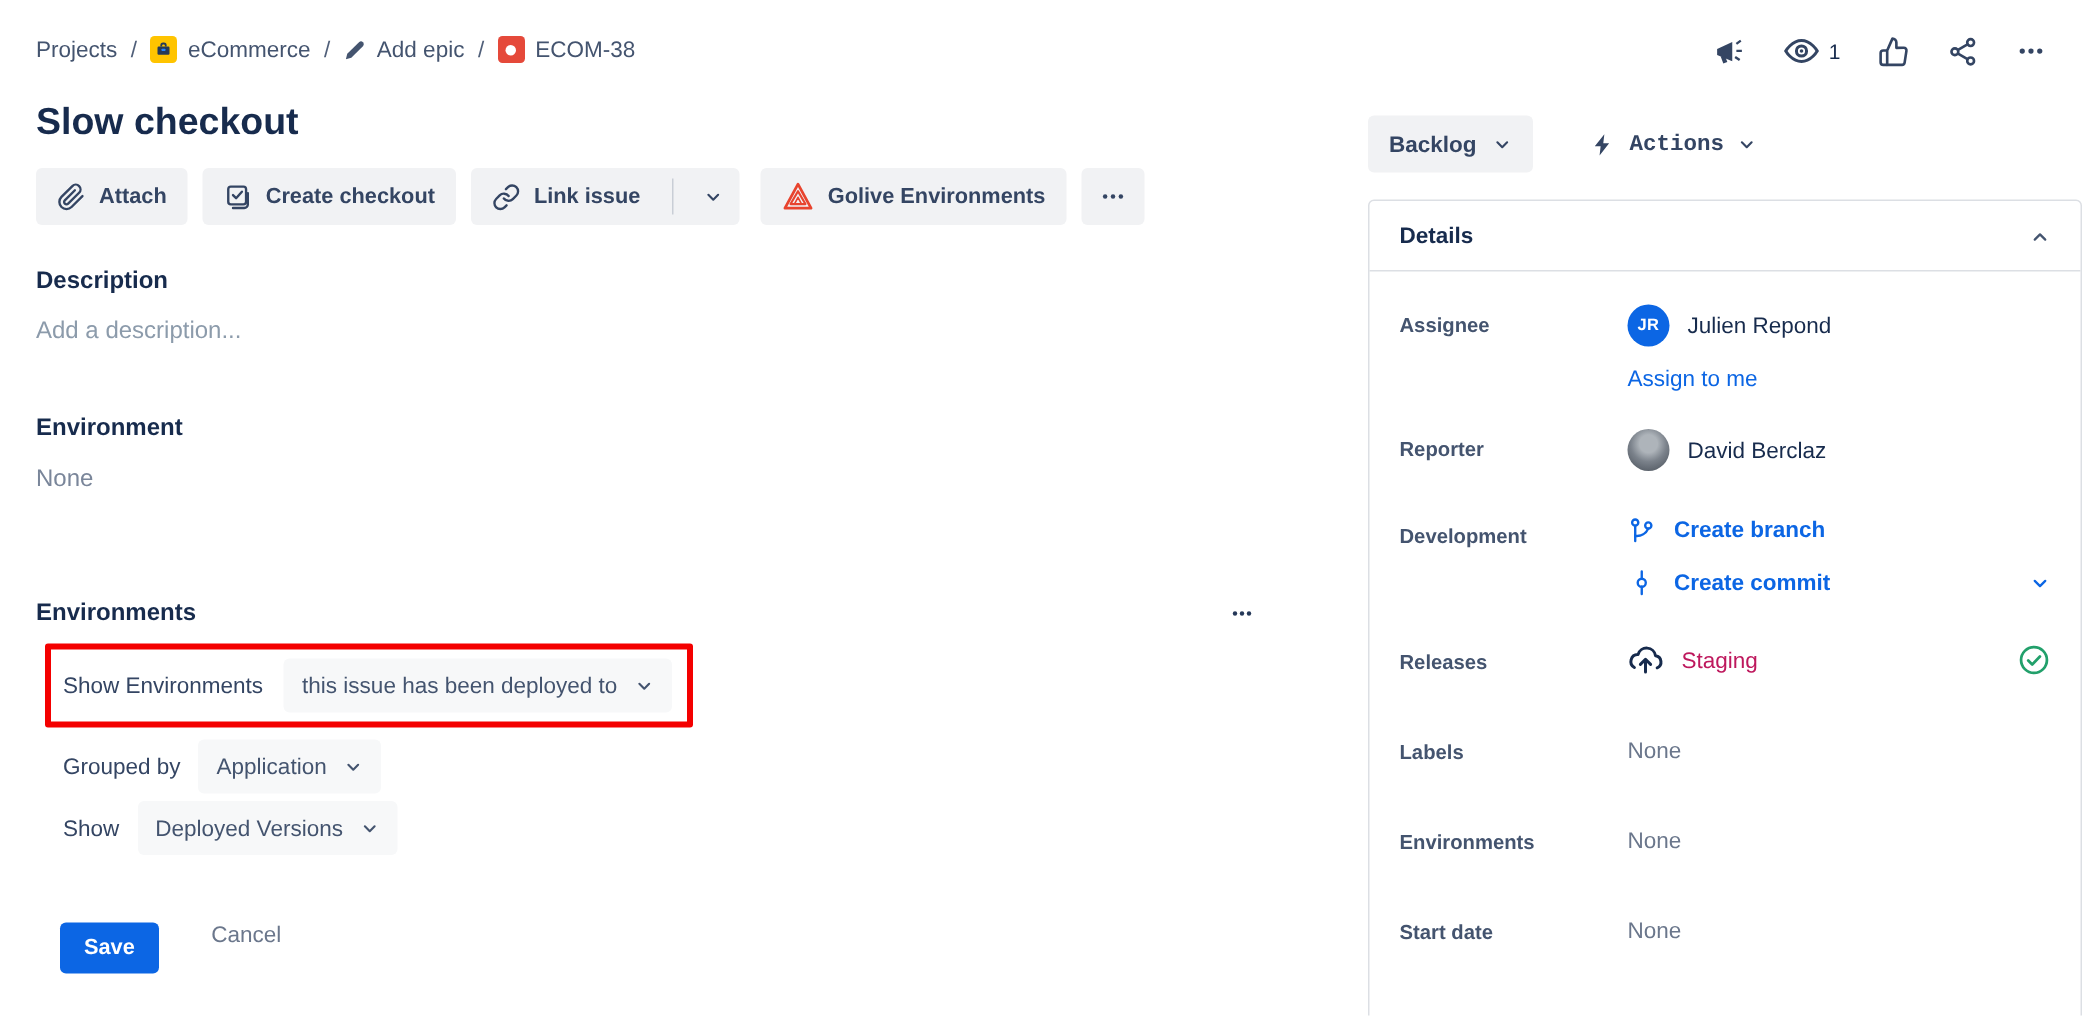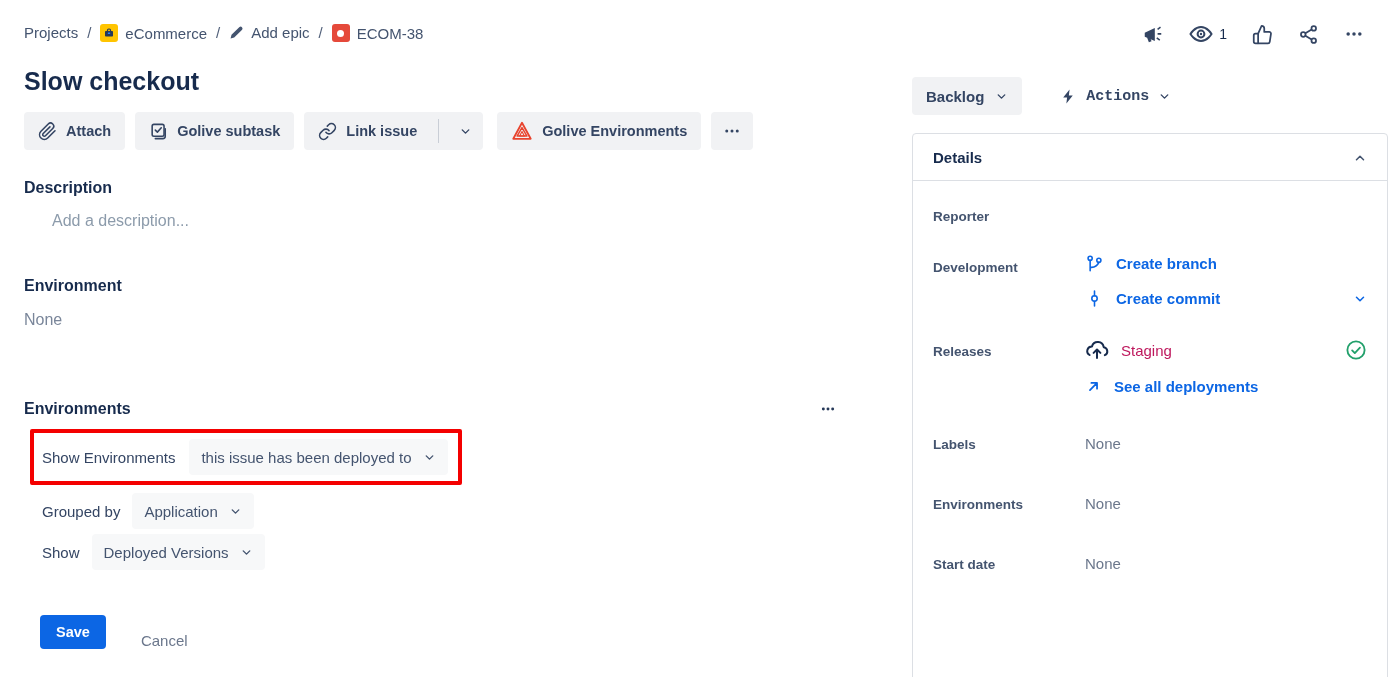--- a/index.html
+++ b/index.html
@@ -6,21 +6,21 @@
   html,body { width:1393px; height:677px; }
   body {
     font-family:"Liberation Sans", sans-serif;
     background:#fff; color:#172B4D;
     position:relative; overflow:hidden;
   }
   .left-col { position:absolute; left:24px; top:0; width:812px; }
   .right-col { position:absolute; left:912px; top:0; width:476px; }
 
   
-  .breadcrumb { display:flex; align-items:flex-start; gap:9px; margin-top:24px; font-size:15px; color:#44546F; }
+  .breadcrumb { display:flex; align-items:center; gap:9px; margin-top:24px; font-size:15px; color:#44546F; }
   .crumb { display:flex; align-items:center; gap:7px; cursor:pointer; }
   .crumb-sep { color:#505F79; }
   .mini-icon { width:18px; height:18px; border-radius:3px; display:inline-flex; align-items:center; justify-content:center; flex:0 0 auto; }
   .proj-icon { background:#FFC400; }
   .bug-icon { background:#E5493A; }
   .bug-dot { width:7px; height:7px; background:#fff; border-radius:50%; }
 
   
   .page-title { margin-top:24px; font-size:25px; line-height:30px; font-weight:700; color:#172B4D; }
 
@@ -32,39 +32,39 @@
   .split { padding:0; }
   .split .split-main { display:inline-flex; align-items:center; gap:9px; padding:0 12px 0 14px; height:100%; }
   .split .split-divider { width:1px; height:24px; background:#C9CED6; }
   .split .split-chevron { padding:0 11px; height:100%; display:inline-flex; align-items:center; }
   .more-btn { width:42px; justify-content:center; padding:0; }
   svg.ic { display:block; }
 
   
   .section-heading { font-size:16px; font-weight:600; color:#172B4D; }
   .desc-heading { margin-top:29px; }
-  .desc-placeholder { margin-top:15px; font-size:16px; color:#8C9BAB; cursor:text;margin-left:28px; }
+  .desc-placeholder { margin-top:15px; font-size:16px; color:#8C9BAB; cursor:text; }
   .env-heading { margin-top:47px; }
   .none-text { margin-top:16px; font-size:16px; color:#7A869A; }
   .envs-heading-row { margin-top:71px; display:flex; align-items:center; justify-content:space-between; }
   .envs-more { color:#253858; cursor:pointer; display:flex; align-items:center; }
 
   
   .highlight-box { margin-top:11px; margin-left:6px; border:4px solid #F40000; border-radius:2px;
                    padding:6px 10px 6px 8px; display:inline-flex; align-items:center; gap:14px; }
   .inline-label { font-size:15px; color:#344563; white-space:nowrap; }
   .dropdown { background:#F7F8F9; border:none; border-radius:4px; height:36px; padding:0 12px;
               display:inline-flex; align-items:center; gap:11px; font-family:inherit;
               font-size:15px; color:#44546F; cursor:pointer; white-space:nowrap; }
   .filter-row { display:flex; align-items:center; gap:12px; margin-left:18px; }
   .show-row { margin-top:5px; }
   .grouped-row { margin-top:8px; }
 
   
-  .save-row { margin-top:45px; margin-left:16px; display:flex; align-items:flex-end; gap:35px; }
+  .save-row { margin-top:45px; margin-left:16px; display:flex; align-items:flex-start; gap:35px; }
   .save-btn { background:#0C66E4; color:#fff; border:none; border-radius:4px; height:34px;
               padding:0 16px; font-family:inherit; font-size:14.5px; font-weight:600; cursor:pointer; }
   .cancel-link { font-size:15px; color:#6B778C; cursor:pointer; }
 
   
   .icons-row { margin-top:22px; display:flex; justify-content:flex-end; align-items:center; gap:25px;
                padding-right:24px; color:#344563; }
   .icon-btn { display:flex; align-items:center; gap:6px; cursor:pointer; color:#344563; }
   .watch-count { font-size:14px; color:#172B4D; }
 
@@ -151,21 +151,21 @@
     </button>
 
     <button class="btn">
       <span style="display:flex;">
         <svg class="ic" width="19" height="19" viewBox="0 0 24 24" fill="none" stroke="#344563" stroke-width="2">
           <rect x="4" y="3" width="15" height="15" rx="2.2"></rect>
           <path d="M8 10.2l2.6 2.6L15.5 7.3" stroke-linecap="round" stroke-linejoin="round"></path>
           <path d="M20.5 8.5V18a3 3 0 0 1-3 3H8" stroke-linecap="round"></path>
         </svg>
       </span>
-      <span>Golive subtask</span>
+      <span>Create checkout</span>
     </button>
 
     <div class="btn split">
       <span class="split-main">
         <span style="display:flex;">
           <svg class="ic" width="19" height="19" viewBox="0 0 24 24" fill="none" stroke="#344563" stroke-width="2" stroke-linecap="round">
             <path d="M10 13a5 5 0 0 0 7.54.54l3-3a5 5 0 0 0-7.07-7.07l-1.72 1.71"></path>
             <path d="M14 11a5 5 0 0 0-7.54-.54l-3 3a5 5 0 0 0 7.07 7.07l1.71-1.71"></path>
           </svg>
         </span>
@@ -347,23 +347,39 @@
         <span style="display:flex;">
           <svg class="ic" width="14" height="14" viewBox="0 0 24 24" fill="none" stroke="#44546F" stroke-width="2.6" stroke-linecap="round" stroke-linejoin="round">
             <polyline points="6 15 12 9 18 15"></polyline>
           </svg>
         </span>
       </span>
     </div>
 
     <div class="card-body">
 
+      <div class="field-row m-assignee">
+        <div class="field-label">Assignee</div>
+        <div class="field-value">
+          <div class="avatar-line">
+            <span class="avatar avatar-jr">JR</span>
+            <span>Julien Repond</span>
+          </div>
+          <span class="blue-link assign-link">Assign to me</span>
+        </div>
+      </div>
 
       <div class="field-row m-reporter">
         <div class="field-label">Reporter</div>
+        <div class="field-value">
+          <div class="avatar-line">
+            <span class="avatar avatar-photo"></span>
+            <span>David Berclaz</span>
+          </div>
+        </div>
       </div>
 
       <div class="field-row m-development">
         <div class="field-label">Development</div>
         <div class="field-value">
           <div class="dev-line">
             <span style="display:flex;color:#0C66E4;">
               <svg class="ic" width="19" height="19" viewBox="0 0 24 24" fill="none" stroke="currentColor" stroke-width="2">
                 <circle cx="6.5" cy="5.5" r="2.6"></circle>
                   <circle cx="17.5" cy="8" r="2.6"></circle>
@@ -404,28 +420,20 @@
             <span class="rel-name">Staging</span>
             <span class="line-right">
               <span style="display:flex;">
                 <svg class="ic" width="22" height="22" viewBox="0 0 24 24" fill="none" stroke="#22A06B" stroke-width="2">
                   <circle cx="12" cy="12" r="9.4"></circle>
                   <path d="M7.8 12.4l2.9 2.9 5.6-5.8" stroke-linecap="round" stroke-linejoin="round"></path>
                 </svg>
               </span>
             </span>
           </div>
-          <div class="dev-line">
-            <span style="display:flex;color:#0C66E4;">
-              <svg class="ic" width="17" height="17" viewBox="0 0 24 24" fill="none" stroke="currentColor" stroke-width="2.5" stroke-linecap="round" stroke-linejoin="round">
-                <path d="M7 17L17 7M9 7h8v8"></path>
-              </svg>
-            </span>
-            <span class="blue-link">See all deployments</span>
-          </div>
         </div>
       </div>
 
       <div class="field-row m-labels">
         <div class="field-label">Labels</div>
         <div class="field-value" style="color:#6B778C; padding-top:4px;">None</div>
       </div>
 
       <div class="field-row m-environments">
         <div class="field-label">Environments</div>

